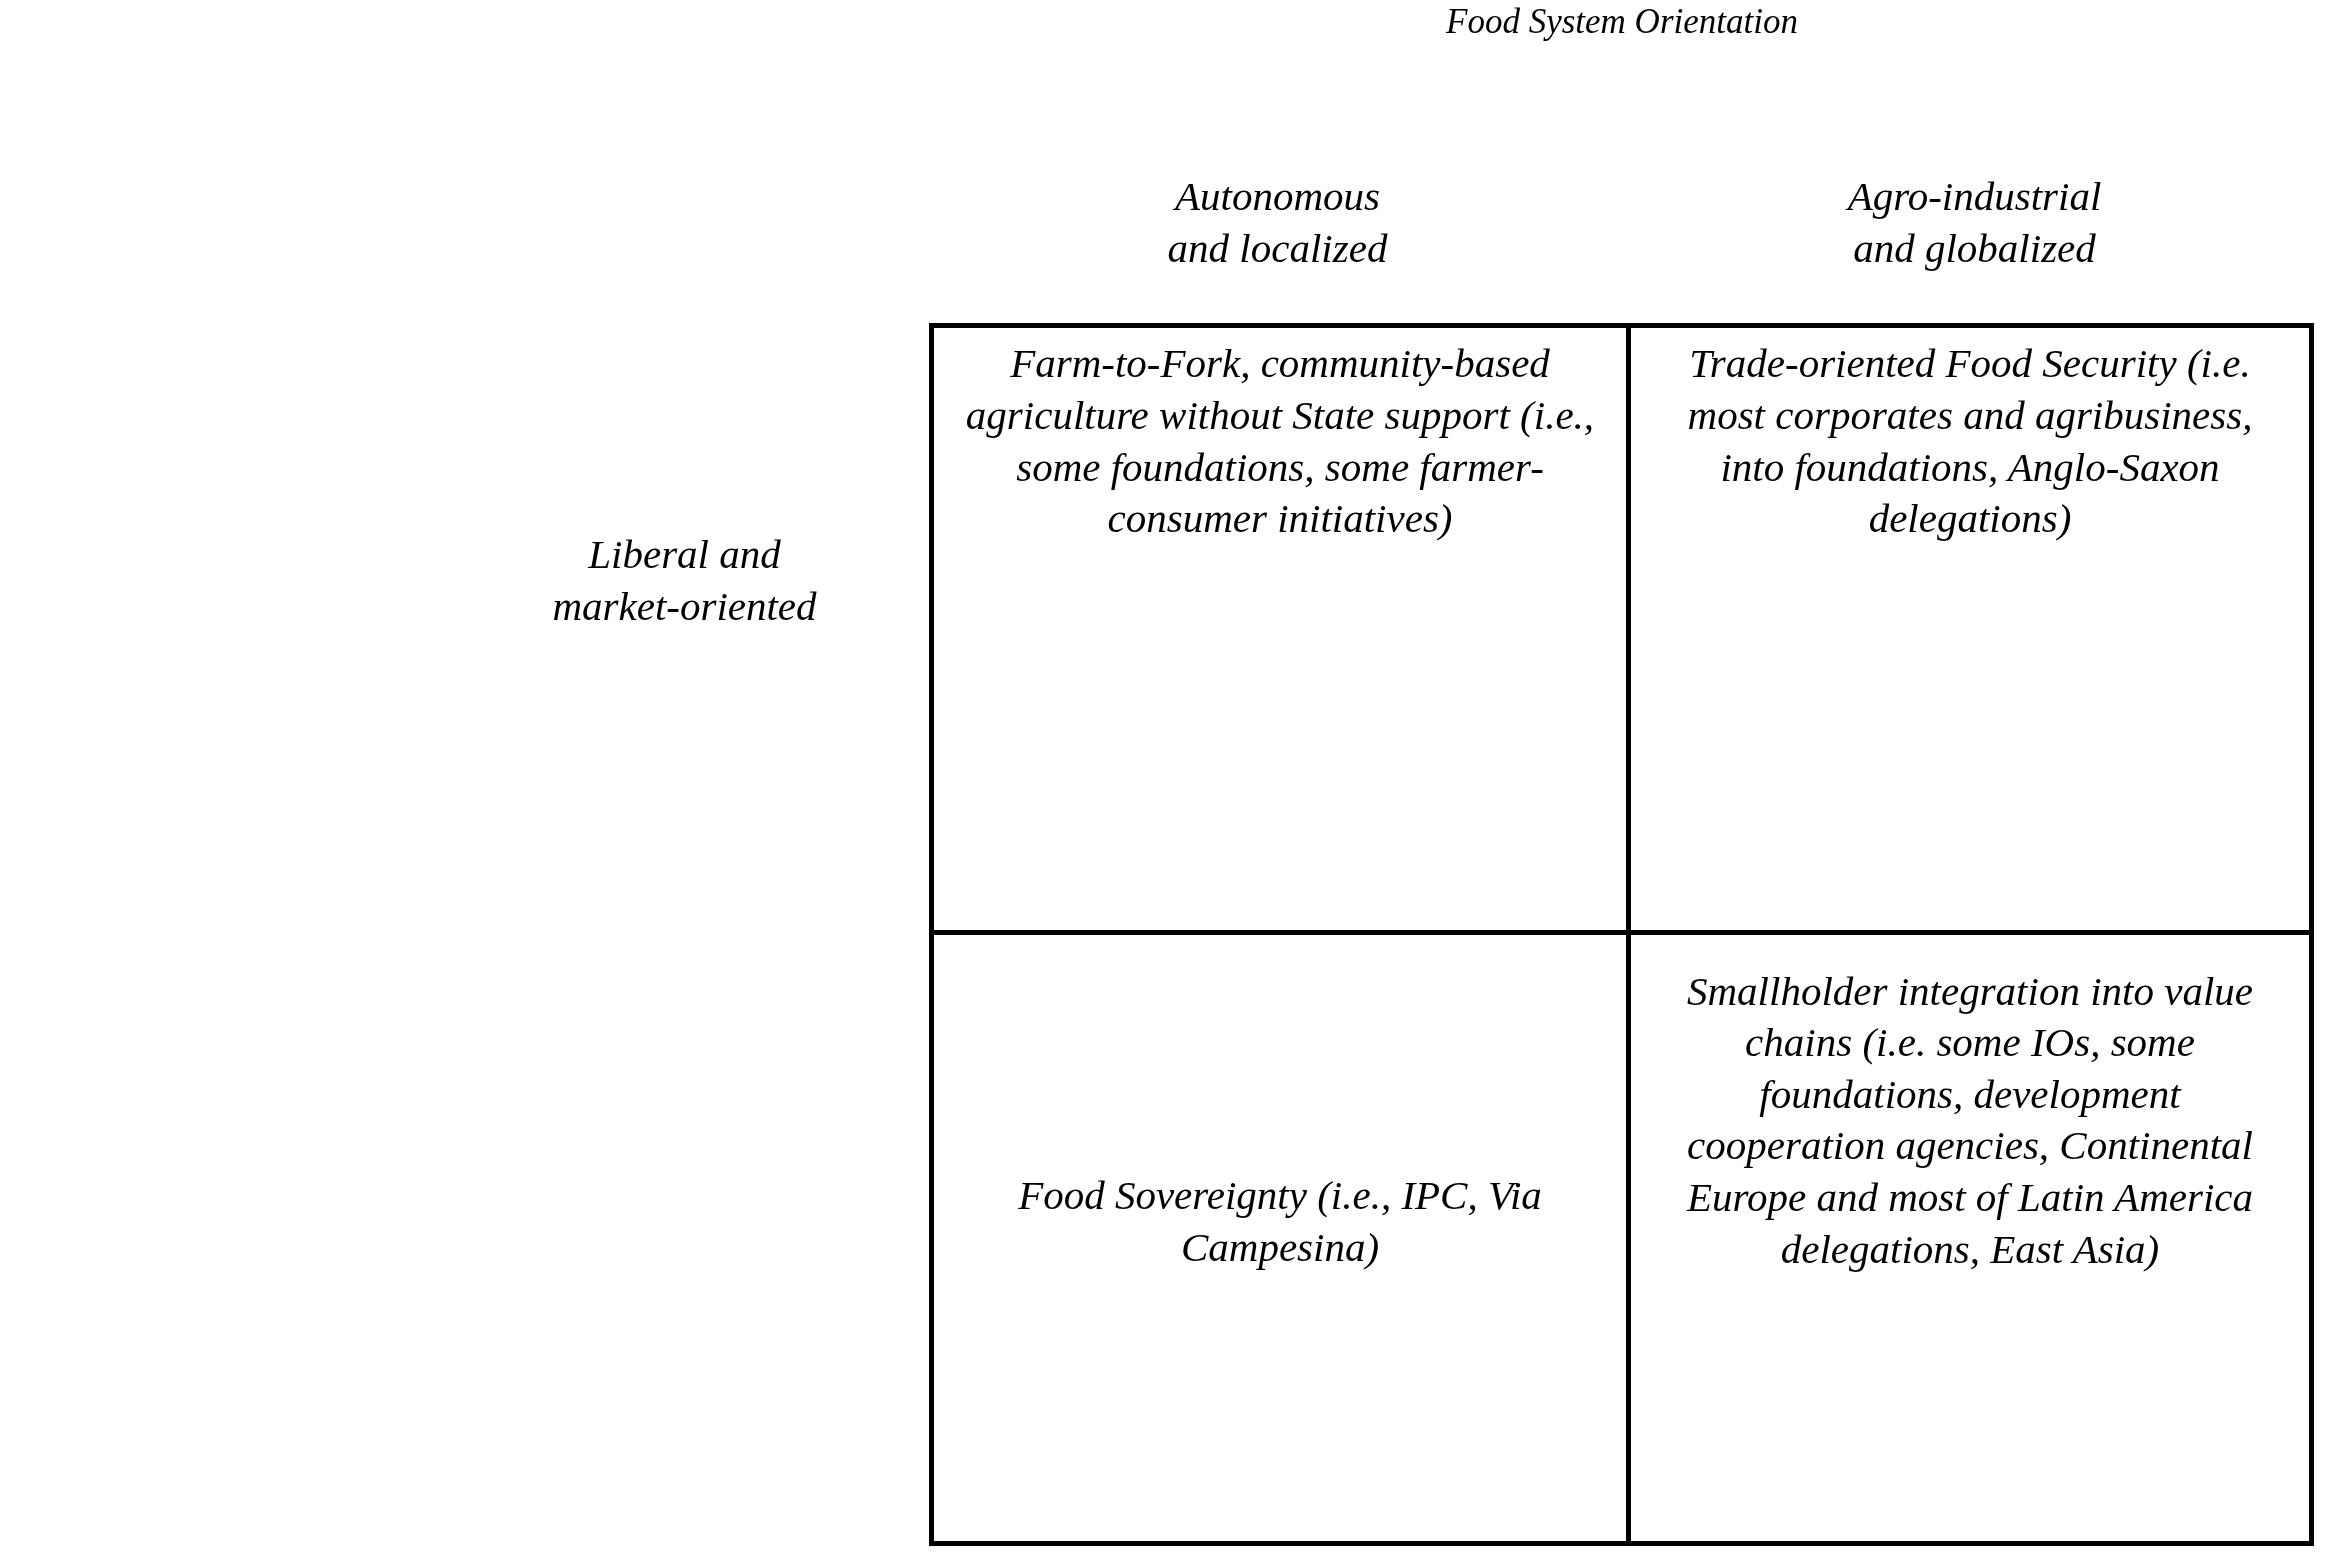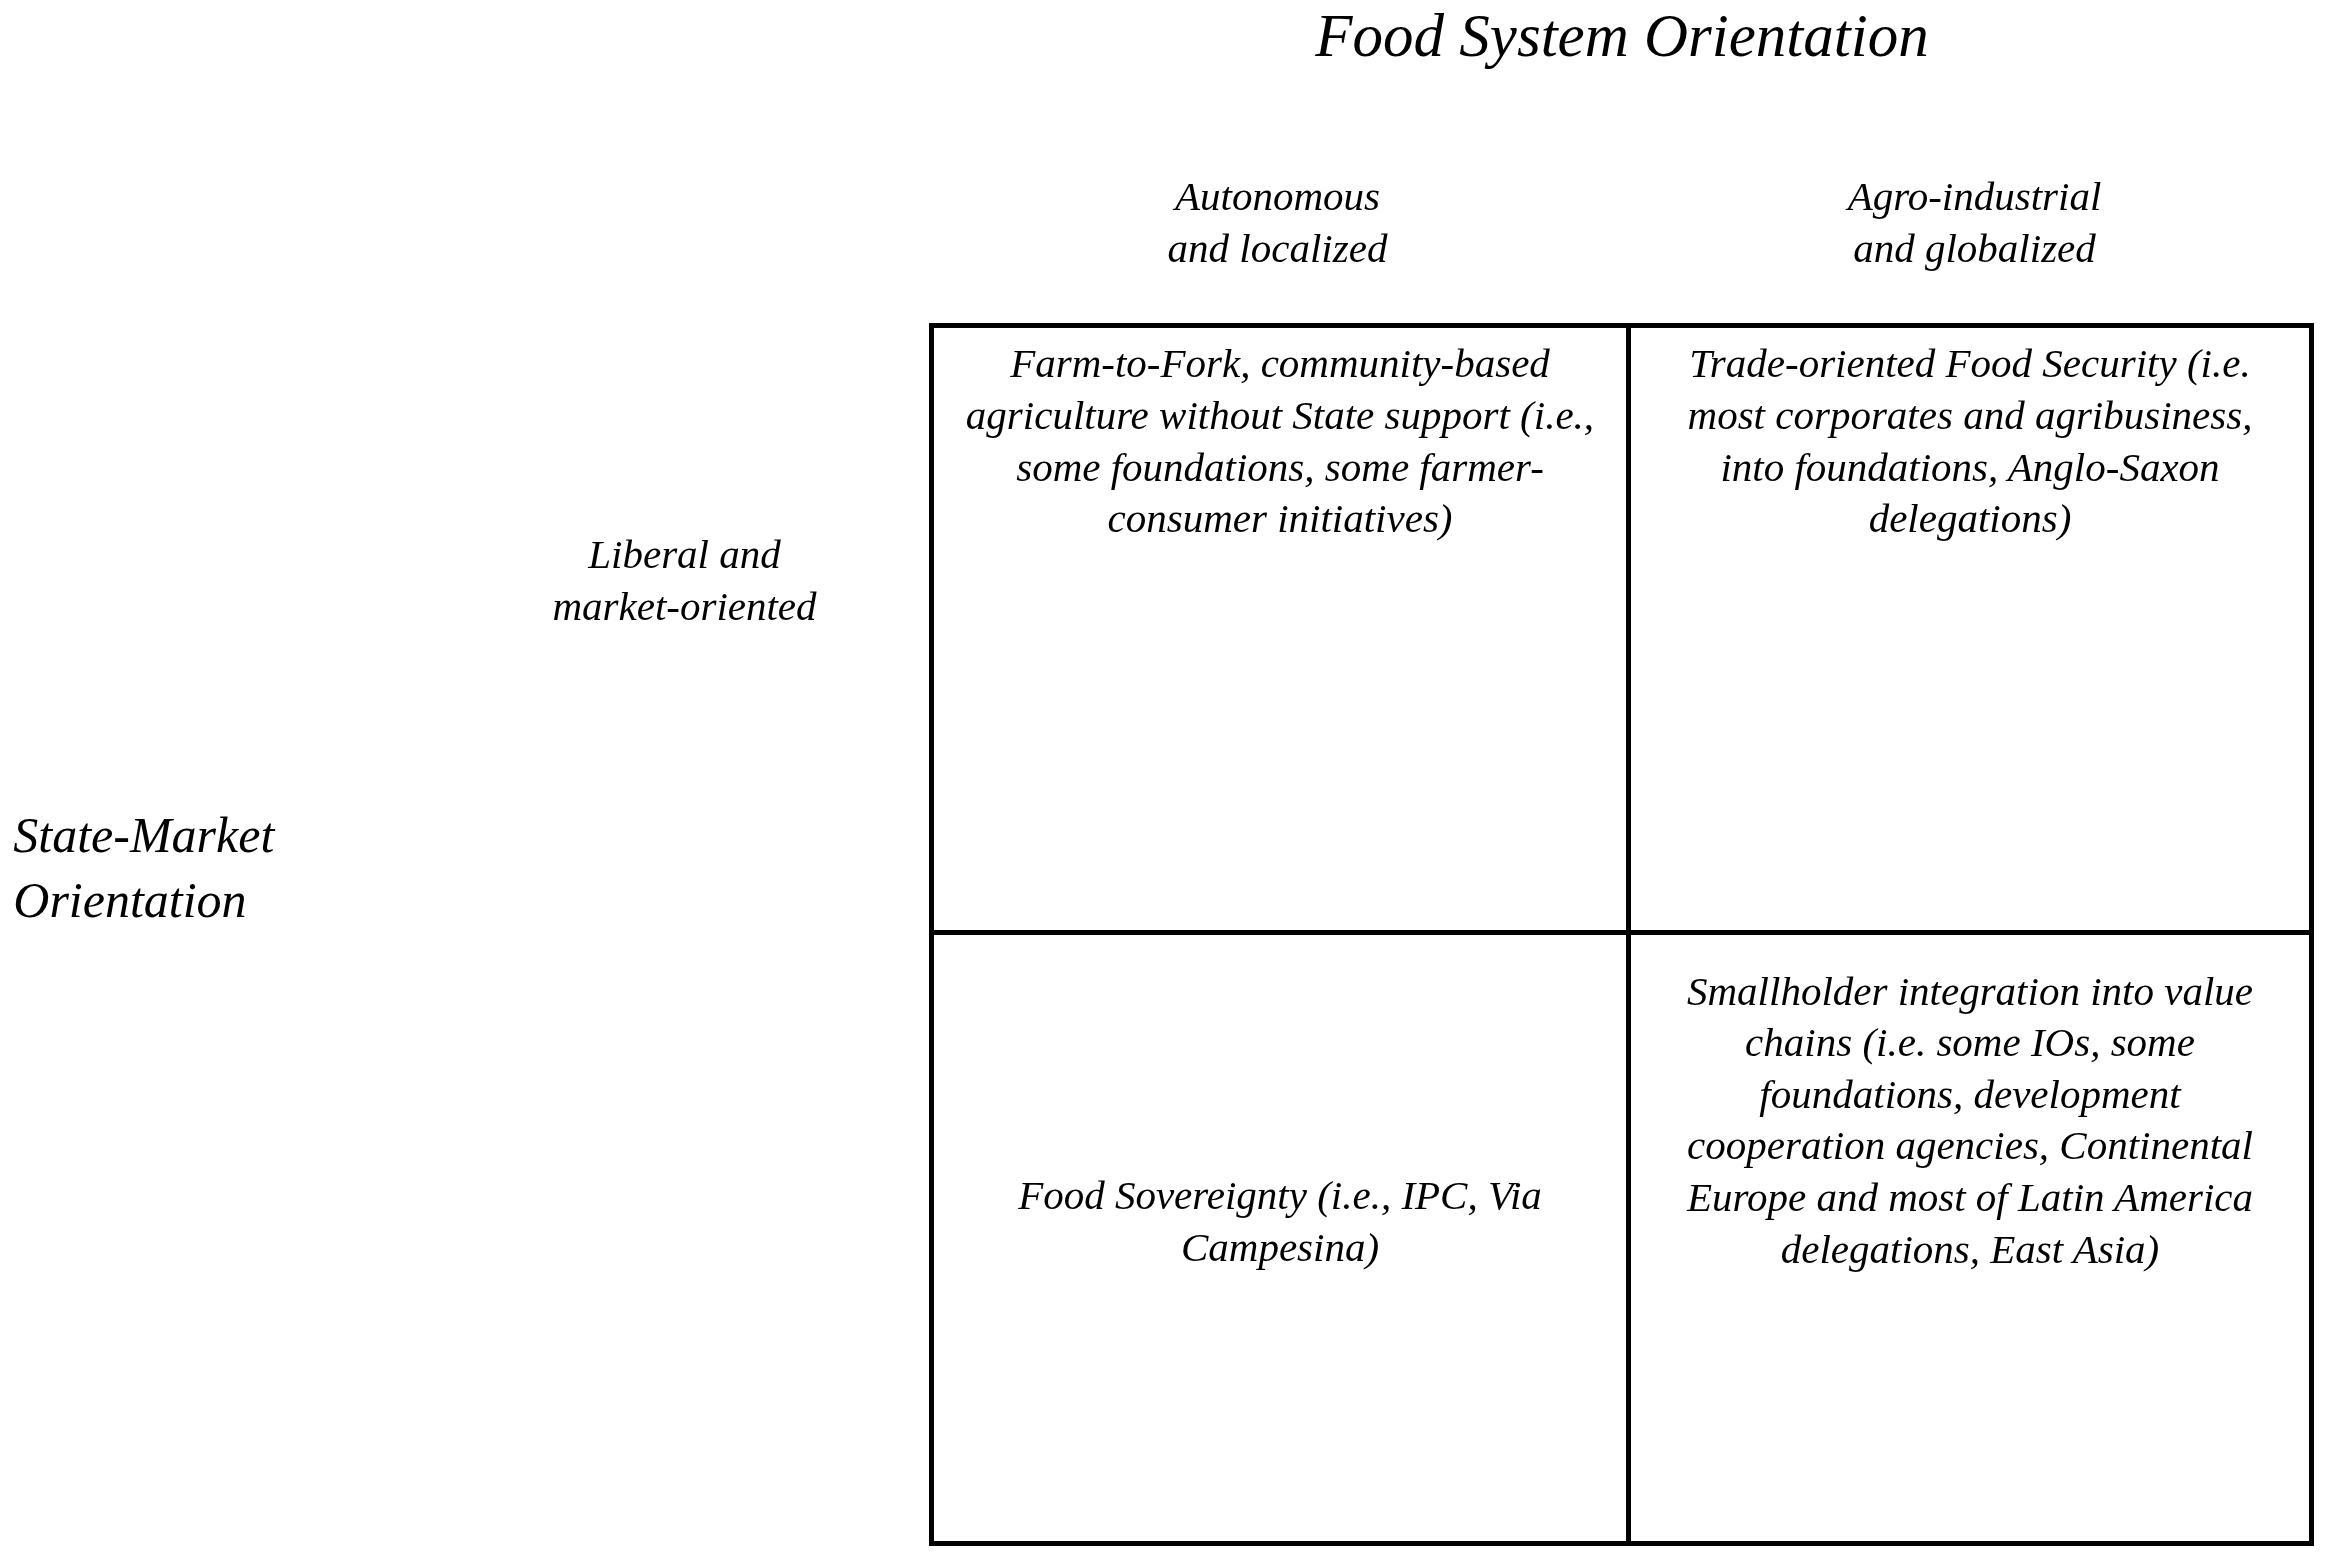--- a/index.html
+++ b/index.html
@@ -19,21 +19,21 @@
   }
 
   
   .matrix-title {
     position: absolute;
     left: 929px;
     top: 1.5px;
     width: 1386px;
     text-align: center;
     font-style: italic;
-    font-size: 61px;
+    font-size: 35px;
     line-height: 1.12;
     white-space: nowrap;
   }
 
   
   .col-header {
     position: absolute;
     top: 171px;
     width: 697px;
     text-align: center;
@@ -124,21 +124,20 @@
 <body>
 
 <div id="canvas">
 
   <div class="matrix-title">Food System Orientation</div>
 
   <div class="col-header col-0">Autonomous<br>and localized</div>
 
   <div class="col-header col-1">Agro-industrial<br>and globalized</div>
 
-  <div class="axis-label-y">State-Market<br>Orientation</div>
 
   <div class="row-header row-0">Liberal and<br>market-oriented</div>
 
 
   <div class="matrix-grid">
 
     <div class="grid-divider-v"></div>
     <div class="grid-divider-h"></div>
 
     <div class="cell q-tl">

